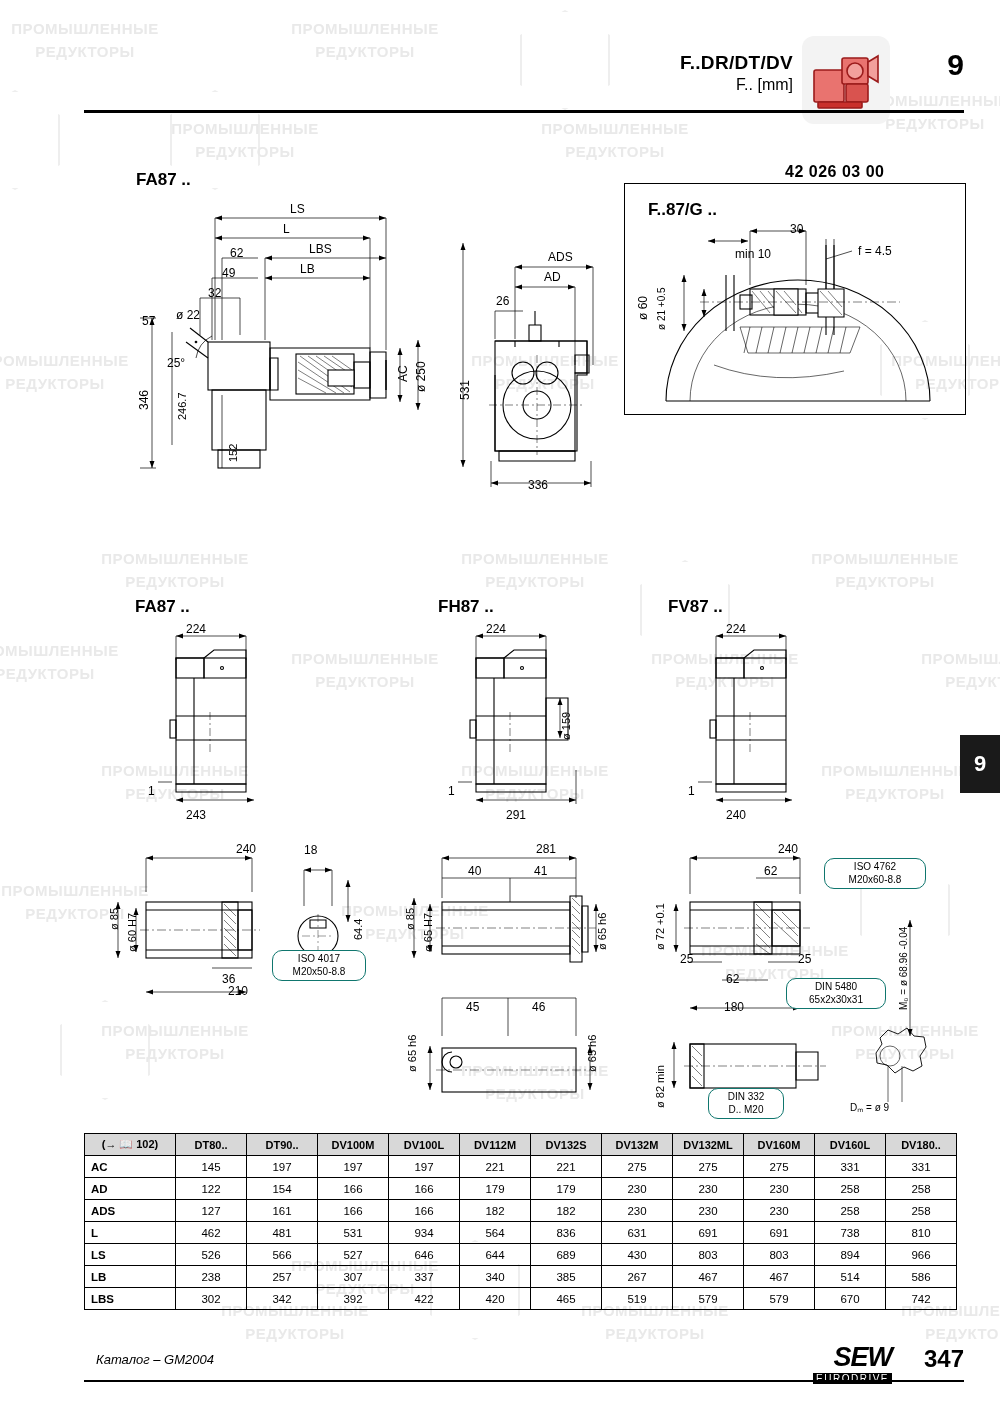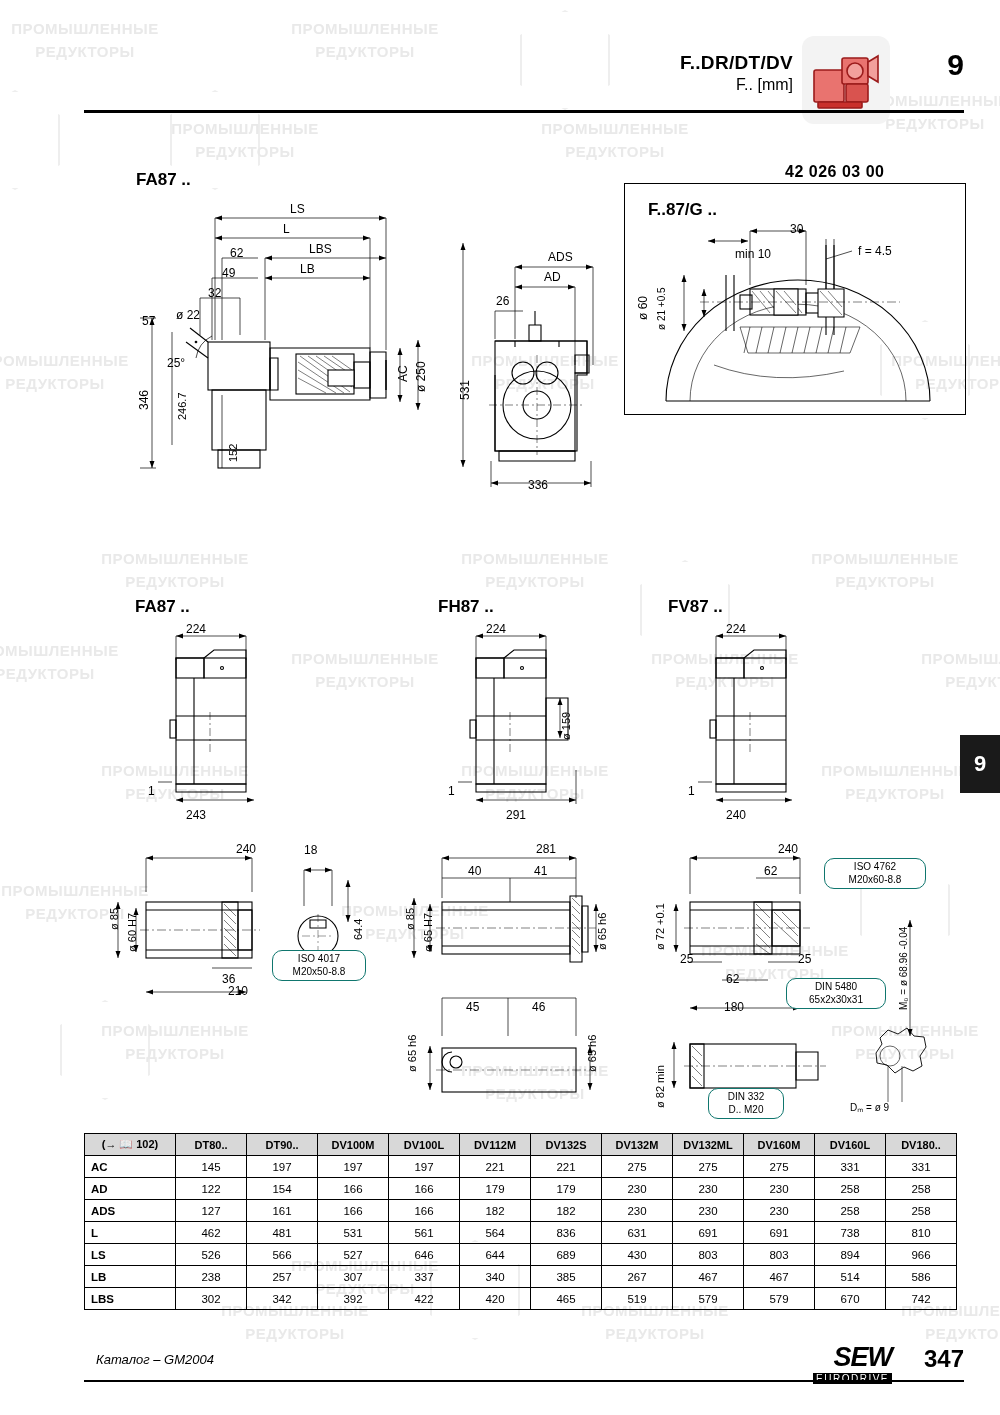--- a/index.html
+++ b/index.html
@@ -868,21 +868,21 @@
       <td>230</td>
       <td>230</td>
       <td>258</td>
       <td>258</td>
     </tr>
     <tr>
       <th>L</th>
       <td>462</td>
       <td>481</td>
       <td>531</td>
-      <td>561</td>
+      <td>934</td>
       <td>564</td>
       <td>836</td>
       <td>631</td>
       <td>691</td>
       <td>691</td>
       <td>738</td>
       <td>810</td>
     </tr>
     <tr>
       <th>LS</th>

